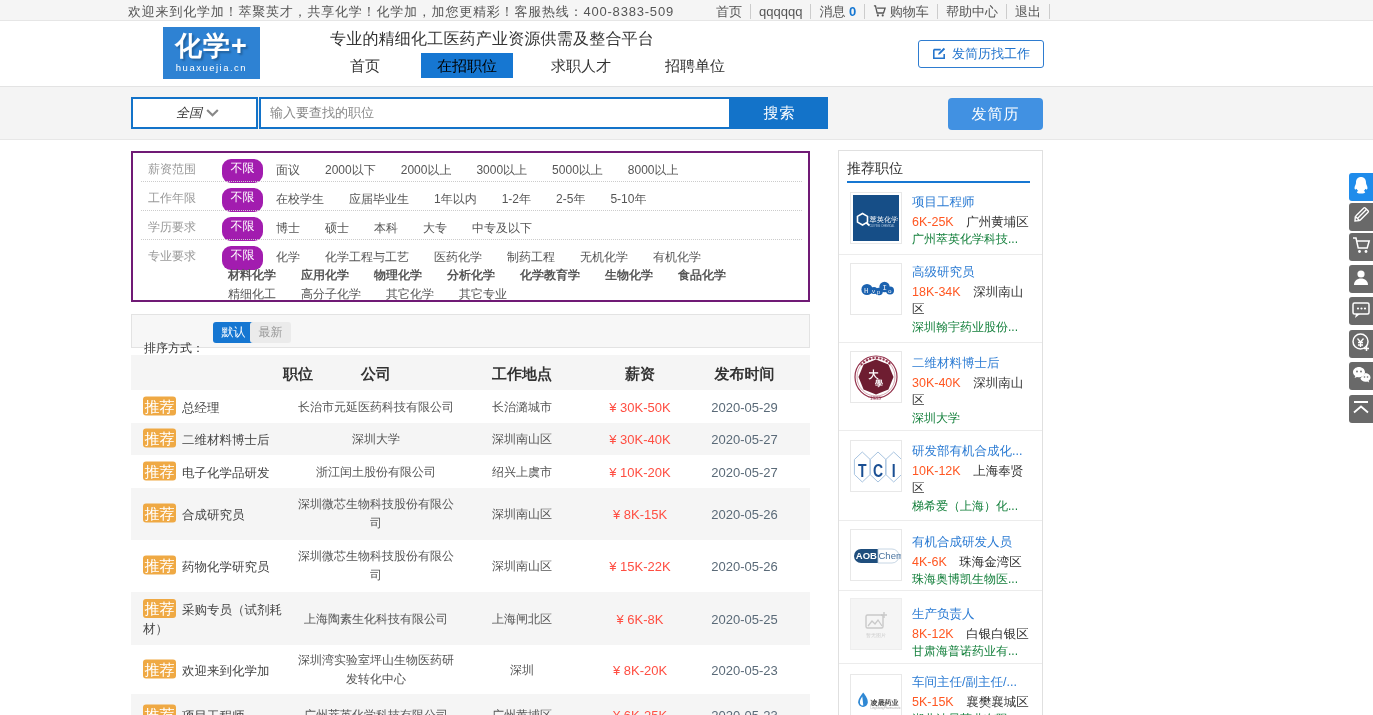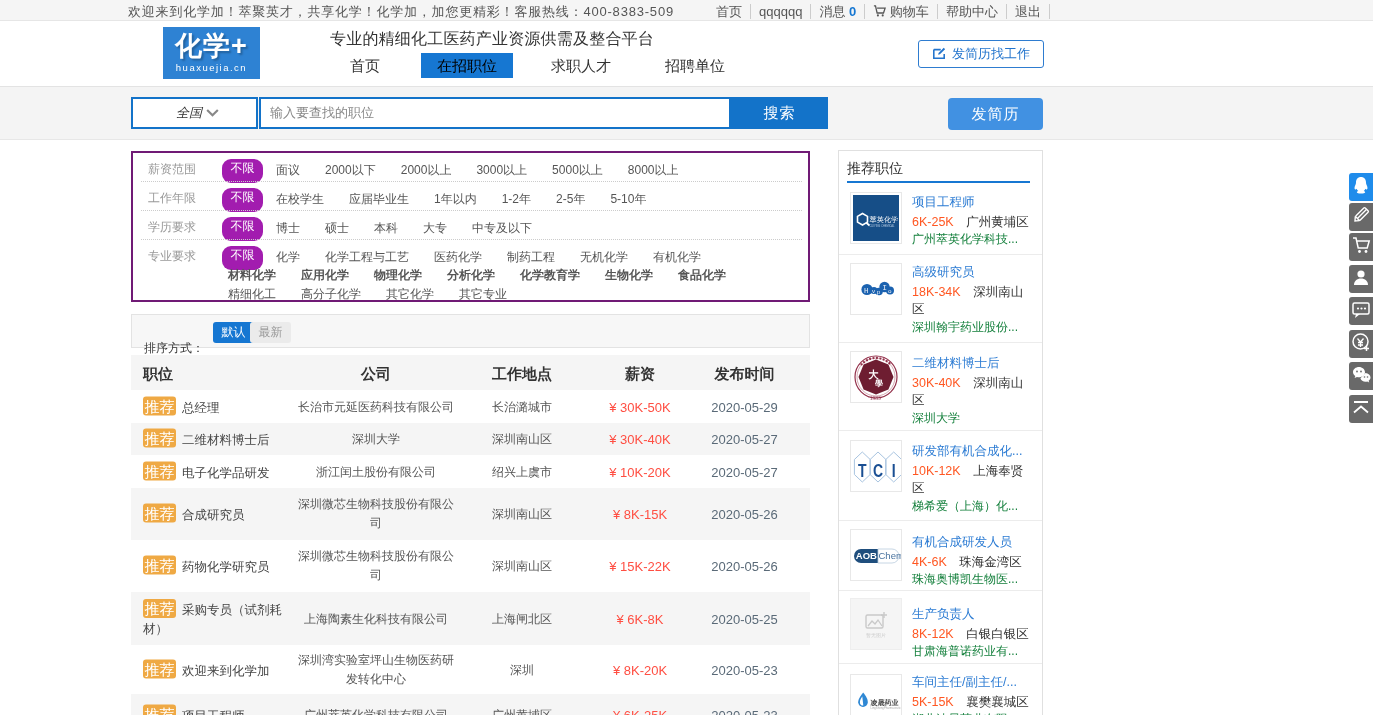--- a/index.html
+++ b/index.html
@@ -137,21 +137,21 @@
     </div>
 </div>
 <div class="sortbar">
   <span class="slabel">排序方式：</span>
   <span class="sbtn1">默认</span>
   <span class="sbtn2">最新</span>
 </div>
 
 <div class="jtable">
   <div class="jhead">
-    <span class="jc c1" style="left:12px;">职位</span>
+    <span class="jc c1" style="left:12px;text-align:right;">职位</span>
     <span class="jc c2">公司</span>
     <span class="jc c3">工作地点</span>
     <span class="jc c4">薪资</span>
     <span class="jc c5">发布时间</span>
   </div>
   <div class="jrow" style="height:33px;">
     <span class="jc c1"><span class="tag">推荐</span><span class="jtitle">总经理</span></span>
     <span class="jc c2">长治市元延医药科技有限公司</span>
     <span class="jc c3">长治潞城市</span>
     <span class="jc c4 sal">¥ 30K-50K</span>

